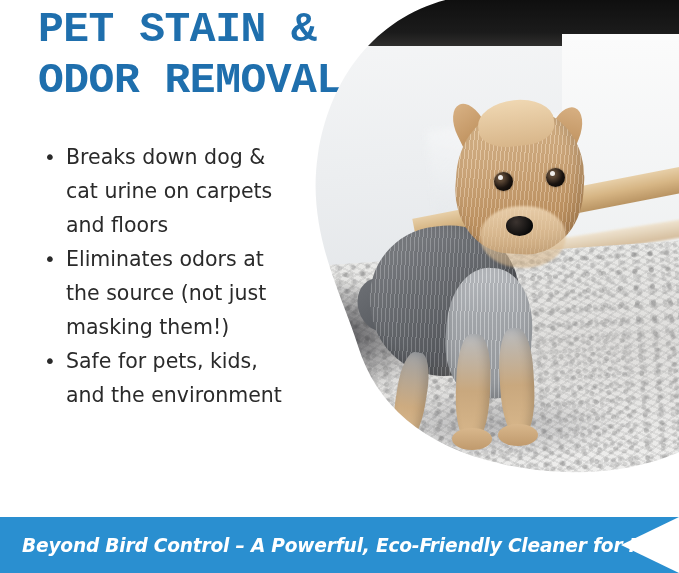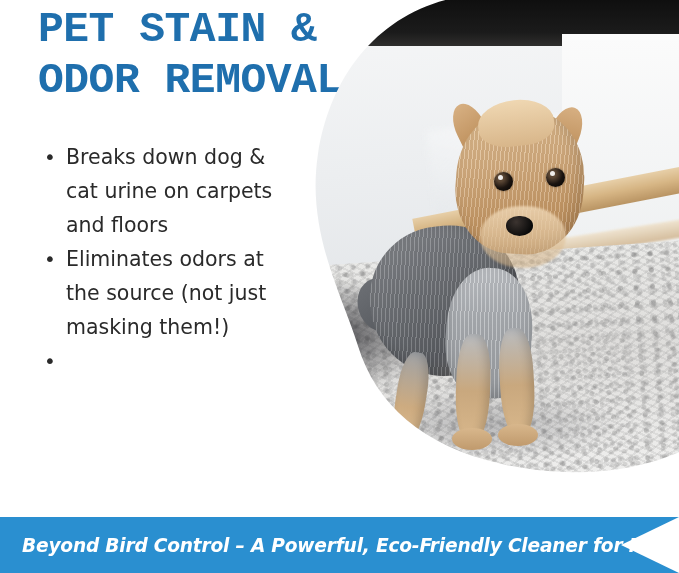--- a/index.html
+++ b/index.html
@@ -241,20 +241,21 @@
     <li class="bullet">
       <span class="dot">•</span>
       <span>Breaks down dog &amp; cat urine on carpets and floors</span>
     </li>
     <li class="bullet">
       <span class="dot">•</span>
       <span>Eliminates odors at the source (not just masking them!)</span>
     </li>
     <li class="bullet">
       <span class="dot">•</span>
+      <span>Safe for pets, kids, and the environment</span>
     </li>
   </ul>
 
   <div class="photo">
     <div class="photo-inner">
       <div class="scene-dark"></div>
       <div class="scene-bed"></div>
       <div class="bed-fold"></div>
       <div class="wall-right"></div>
       <div class="wood-rail"></div>

